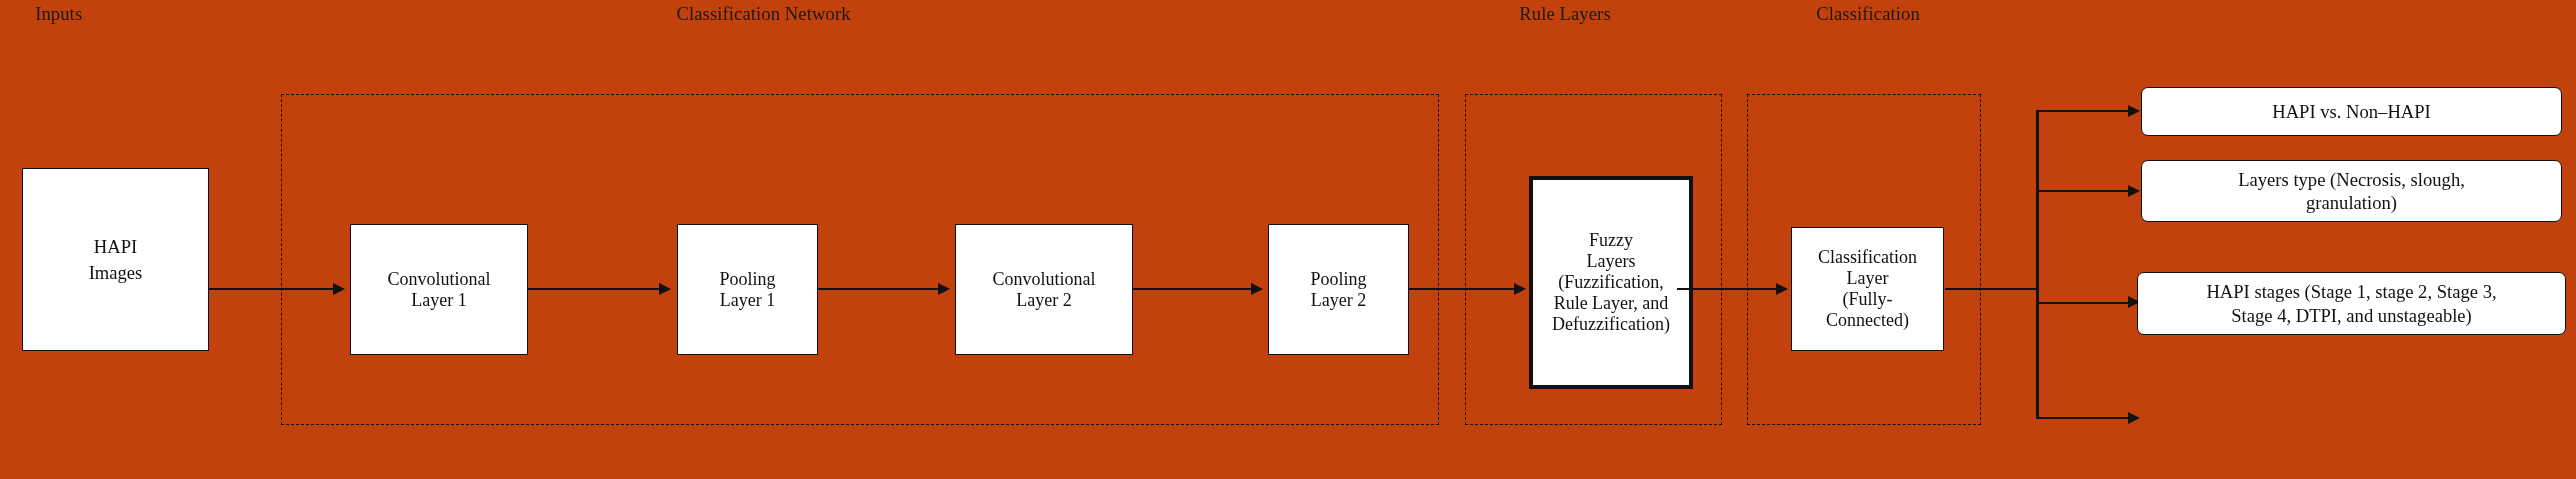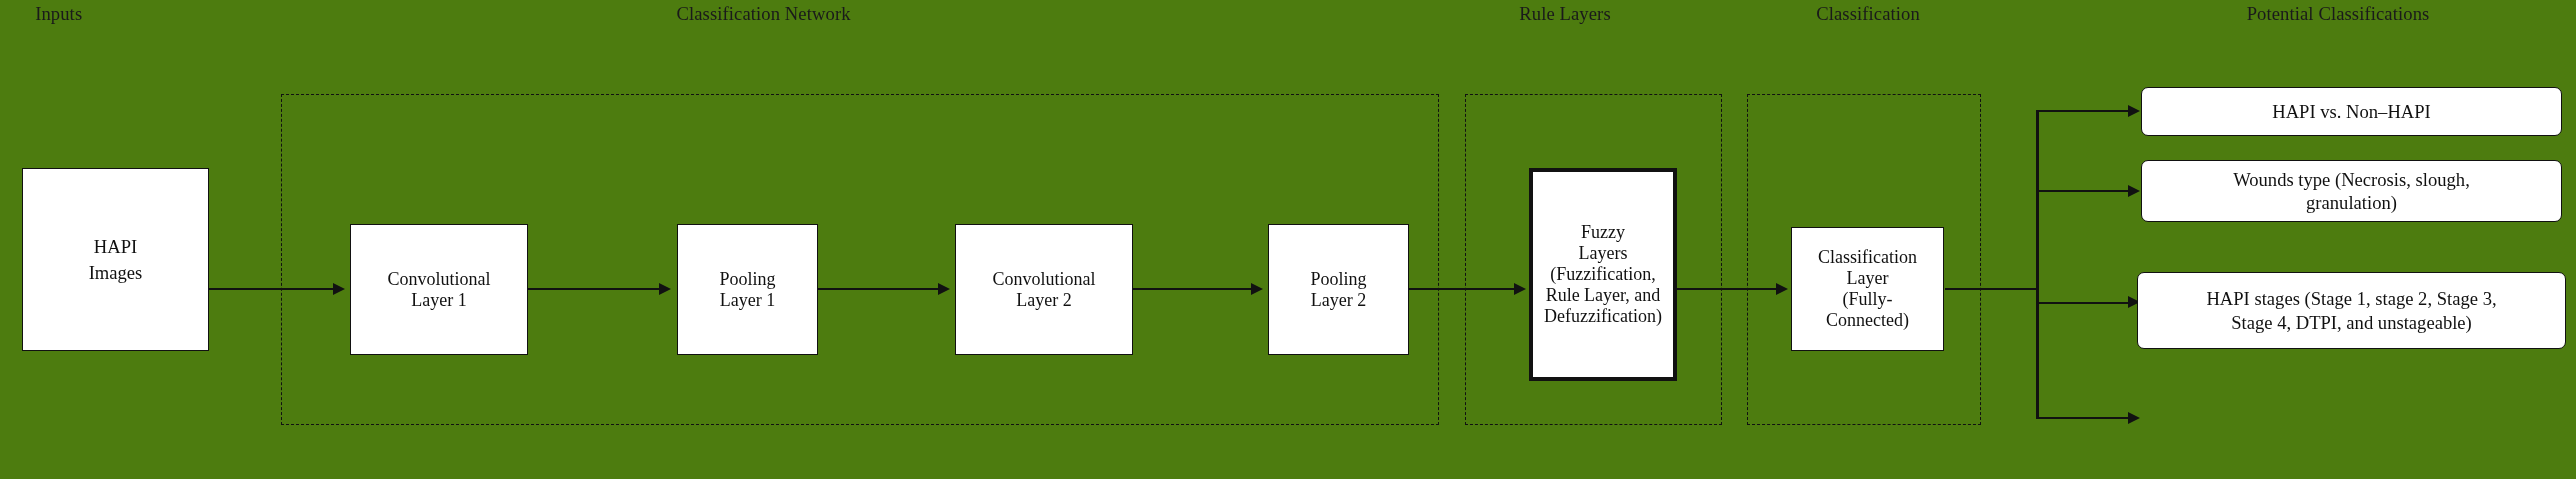--- a/index.html
+++ b/index.html
@@ -9,21 +9,21 @@
     background: #ffffff;
   }
   body {
     font-family: "Liberation Serif", "DejaVu Serif", serif;
     color: #000000;
   }
   #canvas {
     position: relative;
     width: 2576px;
     height: 480px;
-    background: #4d7c0f;
+    background: #c2410c;
     overflow: hidden;
   }
 
   
   .col-heading {
     position: absolute;
     text-align: center;
     font-size: 18.6px;
     line-height: 21px;
     color: #1a1a1a;
@@ -107,23 +107,20 @@
   </div>
 
   <div class="col-heading" style="left:1435px; top:3.1px; width:260px;">
     <span>Rule Layers</span>
   </div>
 
   <div class="col-heading" style="left:1738px; top:3.1px; width:260px;">
     <span>Classification</span>
   </div>
 
-  <div class="col-heading" style="left:2109px; top:3.1px; width:458px;">
-    <span>Potential Classifications</span>
-  </div>
 
   <div class="group-box" style="left:281px; top:94px; width:1158px; height:331px;"></div>
 
   <div class="group-box" style="left:1465px; top:94px; width:257px; height:331px;"></div>
 
   <div class="group-box" style="left:1747px; top:94px; width:234px; height:331px;"></div>
 
   <div class="node input-node" style="left:22px; top:168px; width:187px; height:183px;">
     <span class="node-text">HAPI
 Images</span>
@@ -157,21 +154,21 @@
   <div class="arrowhead" style="left:1251px; top:283px;"></div>
 
   <div class="node" style="left:1268px; top:224px; width:141px; height:131px;">
     <span class="node-text">Pooling
 Layer 2</span>
   </div>
 
   <div class="hline" style="left:1409px; top:288px; width:105px;"></div>
   <div class="arrowhead" style="left:1514px; top:283px;"></div>
 
-  <div class="node thick" style="left:1529px; top:168px; width:148px; height:213px;">
+  <div class="node thick" style="left:1529px; top:176px; width:164px; height:213px;">
     <span class="node-text">Fuzzy
 Layers
 (Fuzzification,
 Rule Layer, and
 Defuzzification)</span>
   </div>
 
   <div class="hline" style="left:1677px; top:288px; width:99px;"></div>
   <div class="arrowhead" style="left:1776px; top:283px;"></div>
 
@@ -196,24 +193,24 @@
   <div class="arrowhead" style="left:2128px; top:296px;"></div>
 
   <div class="hline" style="left:2036px; top:417px; width:92px;"></div>
   <div class="arrowhead" style="left:2128px; top:412px;"></div>
 
   <div class="node rounded" style="left:2141px; top:87px; width:421px; height:49px;">
     <span class="node-text">HAPI vs. Non–HAPI</span>
   </div>
 
   <div class="node rounded" style="left:2141px; top:160px; width:421px; height:62px;">
-    <span class="node-text">Wounds type (Necrosis, slough,
+    <span class="node-text">Layers type (Necrosis, slough,
 granulation)</span>
   </div>
 
-  <div class="node rounded" style="left:2137px; top:272px; width:429px; height:77px;">
+  <div class="node rounded" style="left:2137px; top:272px; width:429px; height:63px;">
     <span class="node-text">HAPI stages (Stage 1, stage 2, Stage 3,
 Stage 4,  DTPI, and unstageable)</span>
   </div>
 
 
 </div>
 
 
 </body></html>

